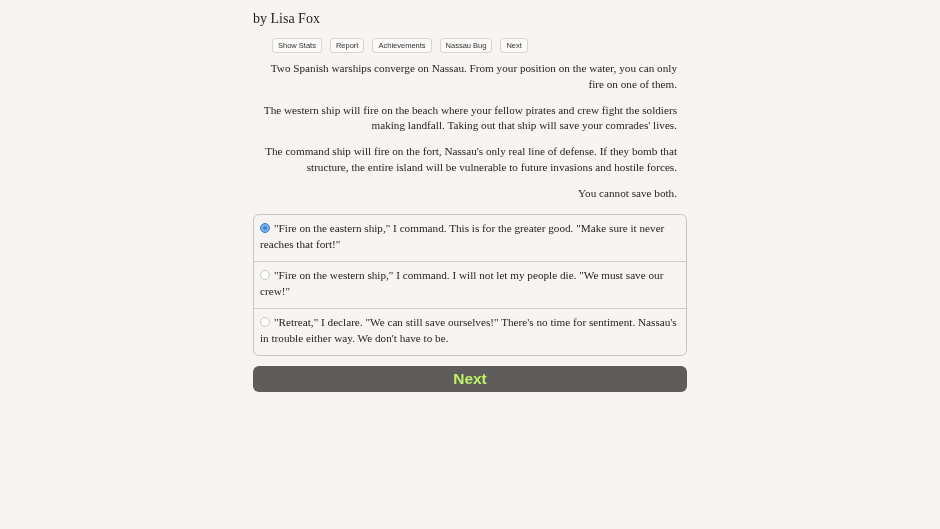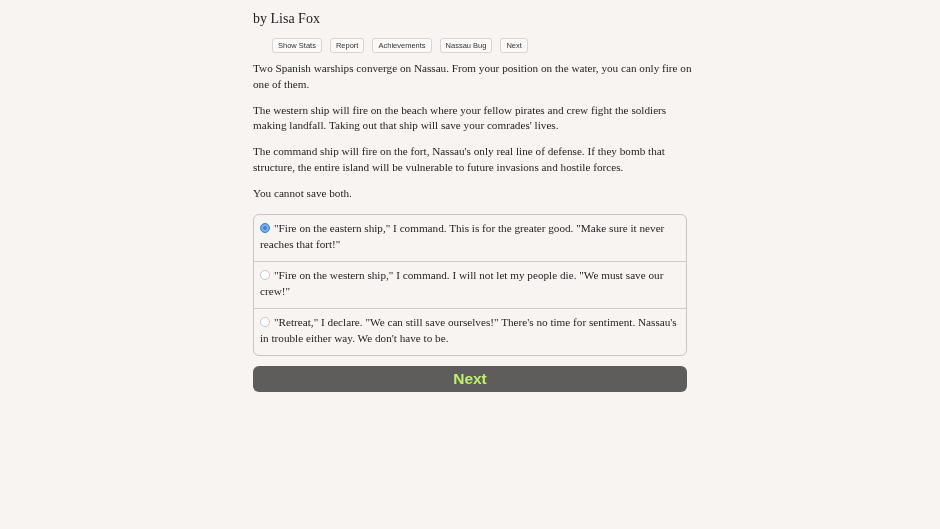--- a/index.html
+++ b/index.html
@@ -12,21 +12,21 @@
   .col { position: absolute; left: 253px; width: 434px; top: 0; }
   .author { position: absolute; top: 11px; left: 0; font-size: 14px; }
   .buttons { position: absolute; top: 38px; left: 0; display: flex; gap: 8px; margin-left: 19px; }
   .btn-small {
     font-family: "Liberation Sans", "DejaVu Sans", sans-serif;
     font-size: 7.5px; color: #333;
     background: #fbfaf8; border: 1px solid #d9d5d0; border-radius: 3px;
     padding: 2px 5px; height: 9px; line-height: 9px; cursor: pointer;
   }
   .story { position: absolute; top: 61px; left: 0; width: 440px; font-size: 11.2px; line-height: 15.8px; }
-  .story p { margin: 0 0 10px 0; }
+  .story p { margin: 0 16px 10px 0; text-align: right; }
   .choices {
     position: absolute; top: 214px; left: 0; width: 432px;
     border: 1px solid #c9c5c0; border-radius: 6px; background: #f7f4f1; overflow: hidden;
   }
   .choice {
     padding: 6px 6px 6px 6px; font-size: 11.2px; line-height: 15.8px;
     border-top: 1px solid #d0ccc7; min-height: 34px; box-sizing: border-box; height: 47px;
     cursor: pointer;
   }
   .choice:first-child { border-top: none; height: 46px; }

